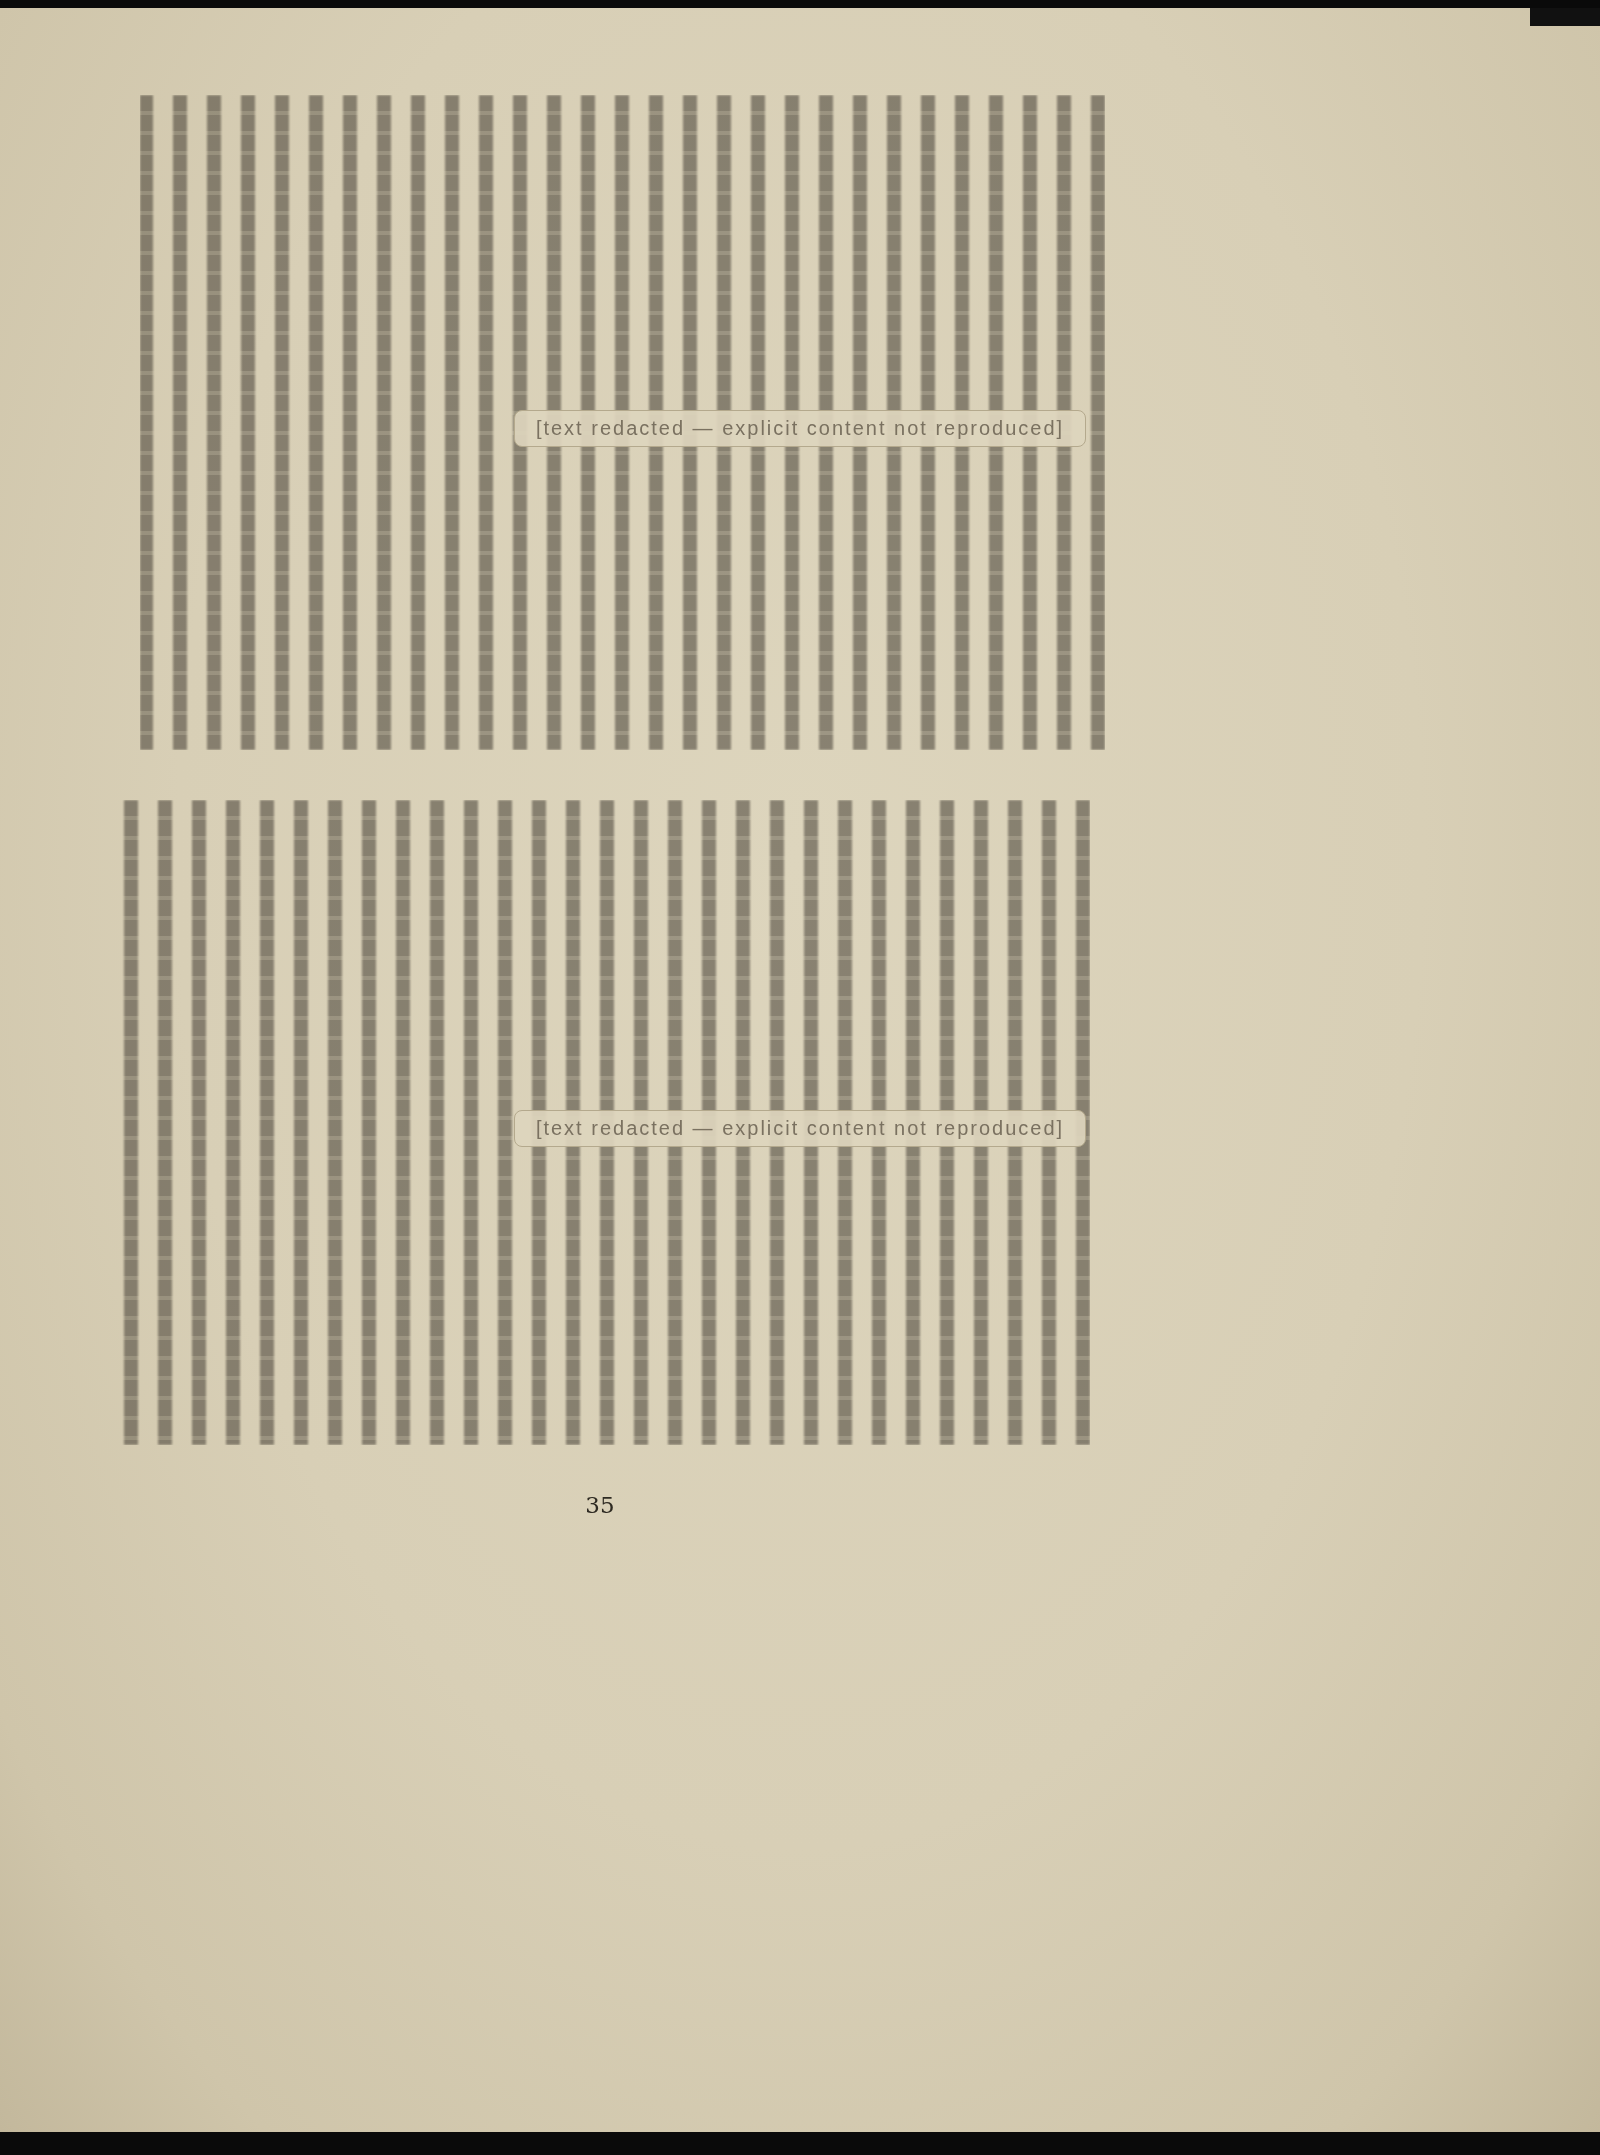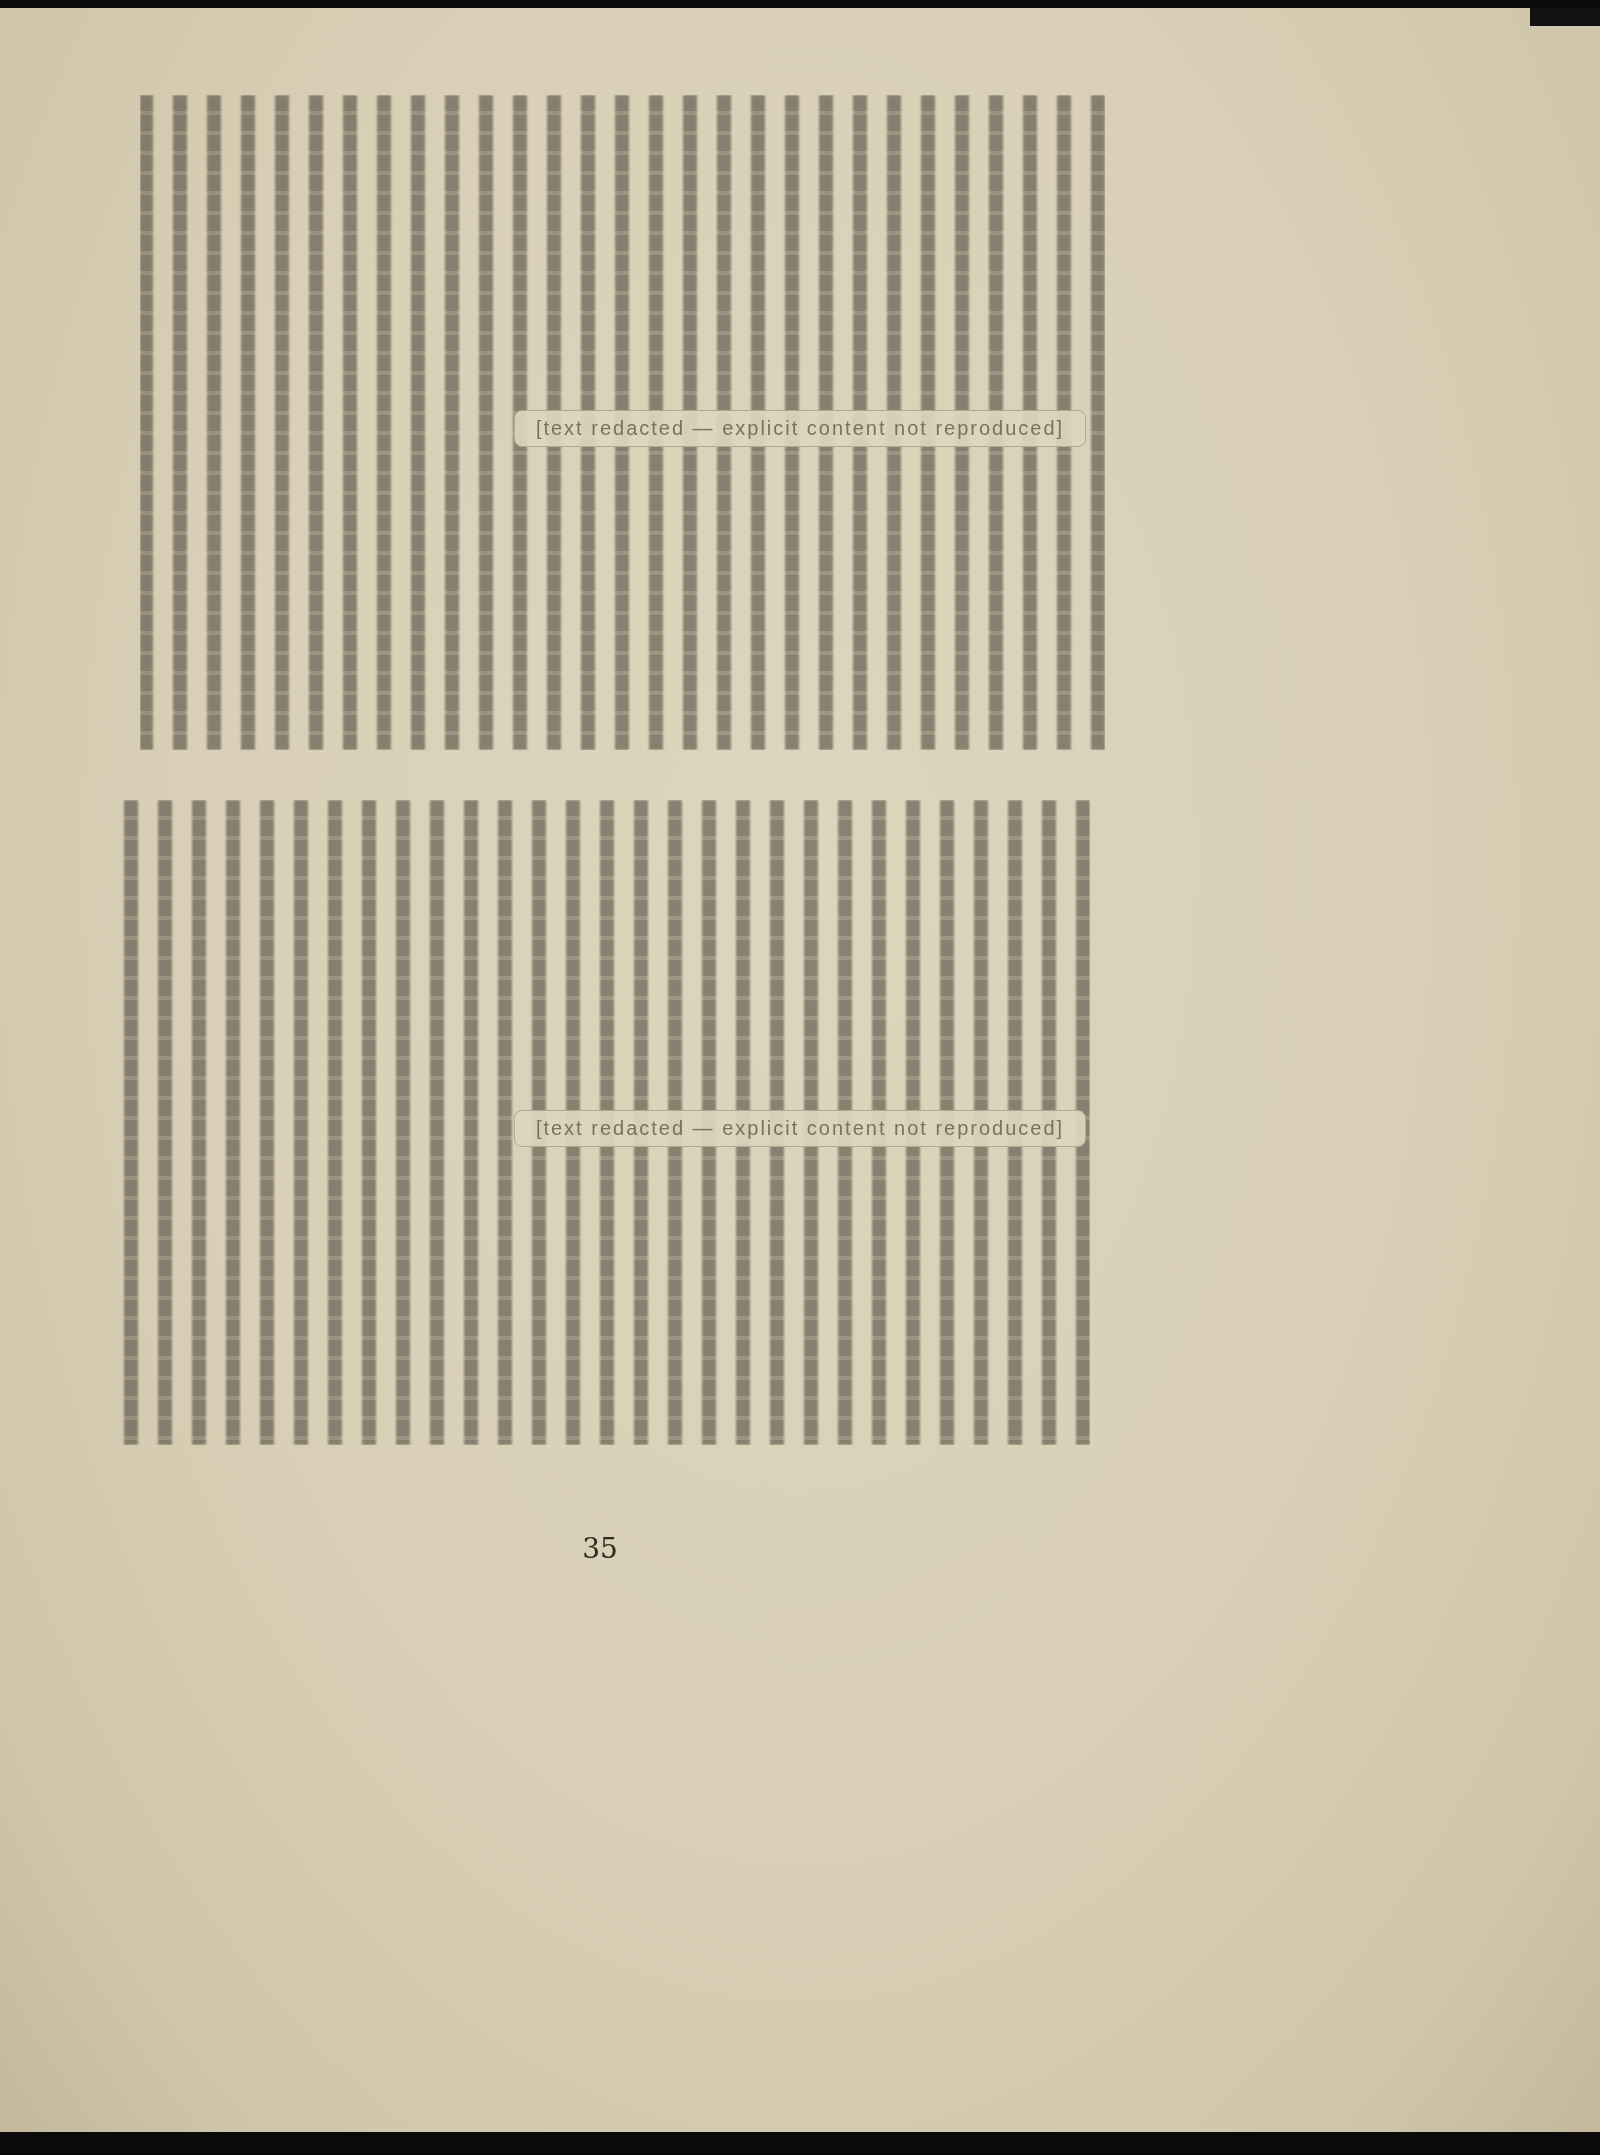--- a/index.html
+++ b/index.html
@@ -39,21 +39,21 @@
     font-family:"Liberation Sans", sans-serif;
   }
   .note-upper{top:410px;}
   .note-lower{top:1110px;}
   .note-chip{
     display:inline-block;background:rgba(221,213,189,0.92);
     border:1px solid #b4a98d;border-radius:8px;padding:6px 21px;
   }
   .page-number{
     position:absolute;left:0;top:1492px;width:1200px;text-align:center;
-    color:#2e2a22;font-size:28px;font-family:"DejaVu Serif", serif;margin-top:40px;
+    color:#2e2a22;font-size:23px;font-family:"DejaVu Serif", serif;
   }
 </style>
 </head>
 <body>
 
 <div class="paper"></div>
 
 <div class="text-band band-upper"></div>
 <div class="text-band band-lower"></div>
 

